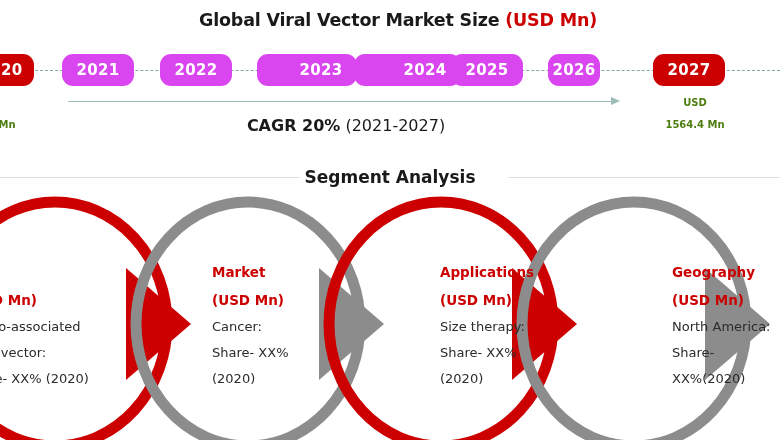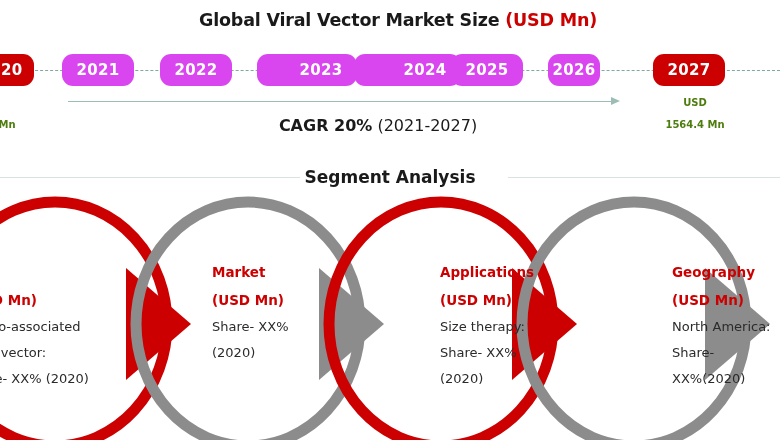--- a/index.html
+++ b/index.html
@@ -96,21 +96,20 @@
   }
   .cagr-label {
     position: absolute;
     top: 116px;
     left: 0;
     width: 692px;
     text-align: center;
     font-size: 16px;
     color: #1a1a1a;
     white-space: nowrap;
-    padding-left: 32px;
   }
   .cagr-label .bold { font-weight: bold; }
   .cagr-label .reg  { font-weight: normal; }
 
   
   .value-callout {
     position: absolute;
     font-size: 10px;
     font-weight: bold;
     color: #4d7c0f;
@@ -262,20 +261,21 @@
         <div>Adeno-associated</div>
         <div>virus vector:</div>
         <div>Share- XX% (2020)</div>
       </div>
     </div>
 
     <div class="seg-text" style="left:212px; top:62px;">
       <div class="seg-name">Market</div>
       <div class="seg-unit">(USD Mn)</div>
       <div class="seg-body">
+        <div>Cancer:</div>
         <div>Share- XX%</div>
         <div>(2020)</div>
       </div>
     </div>
 
     <div class="seg-text" style="left:440px; top:62px;">
       <div class="seg-name">Applications</div>
       <div class="seg-unit">(USD Mn)</div>
       <div class="seg-body">
         <div>Size therapy:</div>

